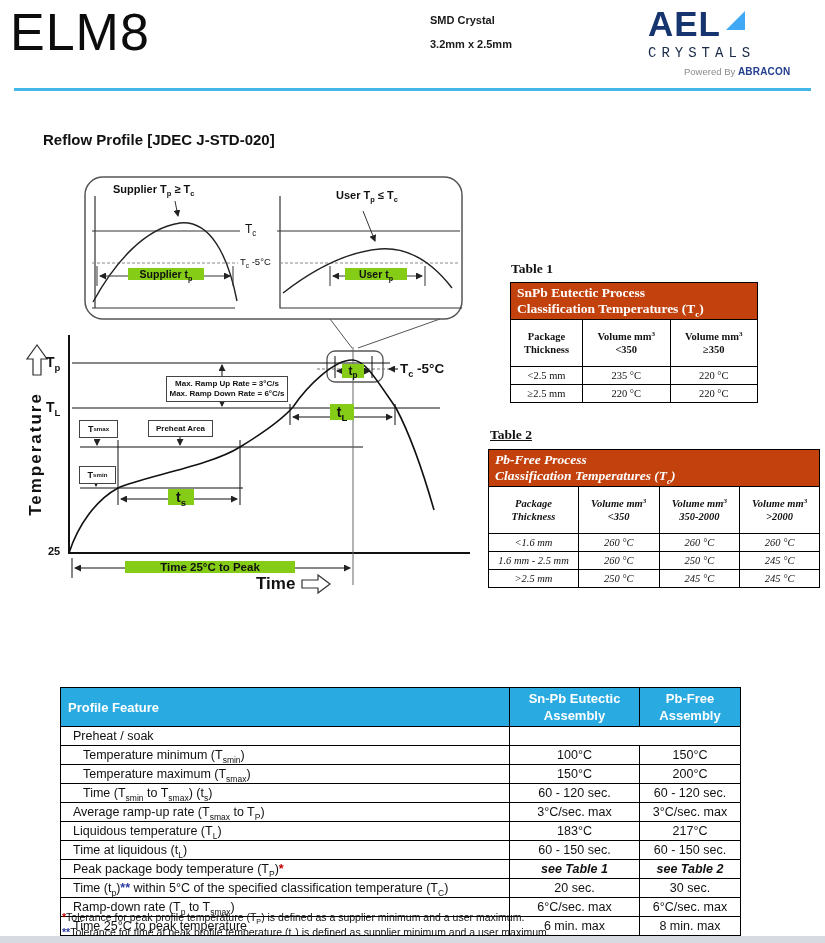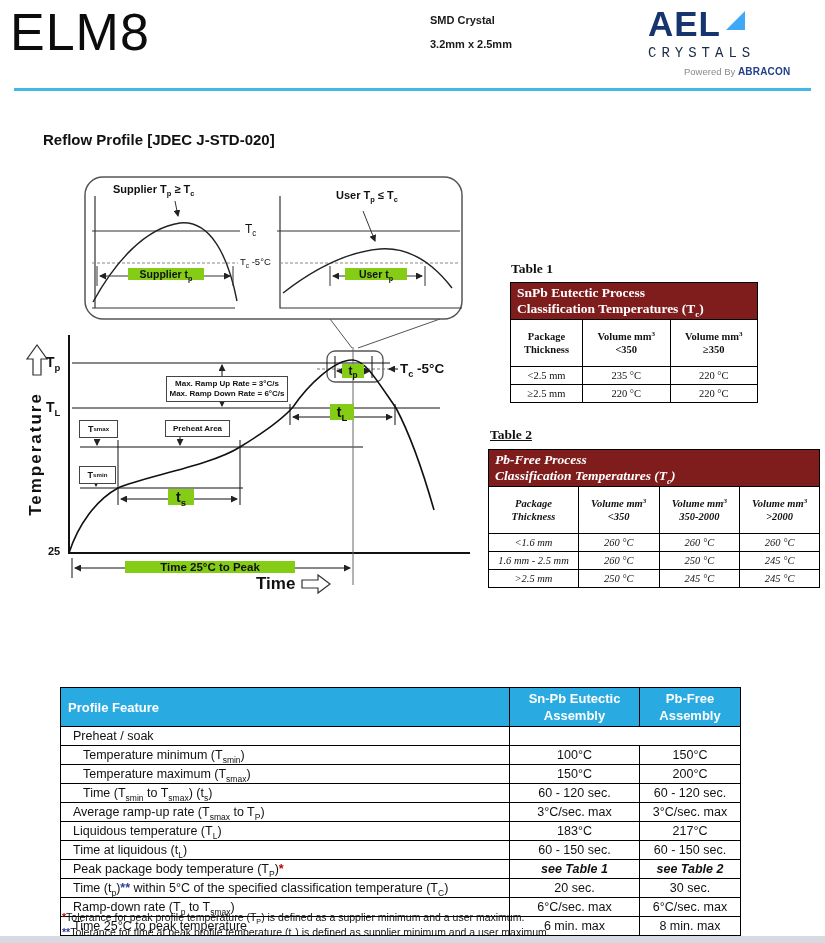--- a/index.html
+++ b/index.html
@@ -19,21 +19,21 @@
   .section-title{left:43px;top:131px;font-size:15px;font-weight:700;}
   
   .dl{position:absolute;font-size:11px;font-weight:700;white-space:nowrap;}
   .dl.c{text-align:center;background:#84cc16;}
   .boxed{border:1px solid #444;background:#fff;display:flex;align-items:center;justify-content:center;}
   .vert{left:-44px;top:444px;width:160px;text-align:center;font-size:17px;font-weight:700;letter-spacing:2px;transform:rotate(-90deg);}
   
   .tlabel{font-family:"Liberation Serif",serif;font-weight:700;font-size:13.5px;}
   table.t12{border-collapse:collapse;font-family:"Liberation Serif",serif;background:#fff;}
   table.t12 td{border:1px solid #000;}
-  .t12 .title{background:#7f1d1d;color:#fff;font-weight:700;font-size:13.5px;padding:2px 6px;line-height:16px;border:1.5px solid #000;}
+  .t12 .title{background:#c2410c;color:#fff;font-weight:700;font-size:13.5px;padding:2px 6px;line-height:16px;border:1.5px solid #000;}
   .t12 .hd{font-weight:700;font-size:10.5px;text-align:center;padding:10px 2px;line-height:13px;}
   .t12 .d{font-size:10.5px;text-align:center;height:17px;padding:0 2px;}
   
   table.prof{border-collapse:collapse;font-size:12.5px;table-layout:fixed;}
   table.prof td{border:1px solid #000;padding:0 4px;height:18px;line-height:15px;}
   .prof .ph{background:#29ABE2;color:#fff;font-weight:700;font-size:13px;height:38px;text-align:center;line-height:17px;}
   .prof .ph.l{text-align:left;padding-left:7px;}
   .prof .feat{text-align:left;padding-left:12px;}
   .prof .feat.ind{padding-left:22px;}
   .prof .val{text-align:center;}
@@ -117,21 +117,21 @@
 
 <div class="dl" style="left:113px;top:183px;">Supplier T<sub>p</sub> ≥ T<sub>c</sub></div>
 <div class="dl" style="left:336px;top:189px;">User T<sub>p</sub> ≤ T<sub>c</sub></div>
 <div class="dl" style="left:245px;top:222px;font-weight:400;font-size:12px;">T<sub>c</sub></div>
 <div class="dl" style="left:240px;top:256px;font-weight:400;font-size:9.5px;">T<sub>c</sub> -5°C</div>
 <div class="dl c" style="left:128px;top:268px;width:76px;font-size:10.5px;">Supplier t<sub>p</sub></div>
 <div class="dl c" style="left:345px;top:268px;width:62px;font-size:10.5px;">User t<sub>p</sub></div>
 <div class="dl" style="left:46px;top:354px;font-size:14px;">T<sub>p</sub></div>
 <div class="dl" style="left:46px;top:399px;font-size:14px;">T<sub>L</sub></div>
 <div class="dl boxed" style="left:79px;top:420px;width:37px;height:16px;font-size:9px;">T<sub>smax</sub></div>
-<div class="dl boxed" style="left:165px;top:420px;width:63px;height:15px;font-size:8px;">Preheat Area</div>
+<div class="dl boxed" style="left:148px;top:420px;width:63px;height:15px;font-size:8px;">Preheat Area</div>
 <div class="dl boxed" style="left:79px;top:466px;width:35px;height:16px;font-size:9px;">T<sub>smin</sub></div>
 <div class="dl boxed" style="left:166px;top:376px;width:120px;height:24px;font-size:8px;flex-direction:column;line-height:10px;">
   <div>Max. Ramp Up Rate = 3°C/s</div>
   <div>Max. Ramp Down Rate = 6°C/s</div>
 </div>
 <div class="dl c" style="left:168px;top:489px;width:26px;font-size:14px;">t<sub>s</sub></div>
 <div class="dl c" style="left:330px;top:404px;width:24px;font-size:14px;">t<sub>L</sub></div>
 <div class="dl c" style="left:342px;top:364px;width:22px;font-size:12px;">t<sub>p</sub></div>
 <div class="dl" style="left:400px;top:361px;font-size:13.5px;">T<sub>c</sub> -5°C</div>
 <div class="dl" style="left:48px;top:545px;font-size:11px;">25</div>

